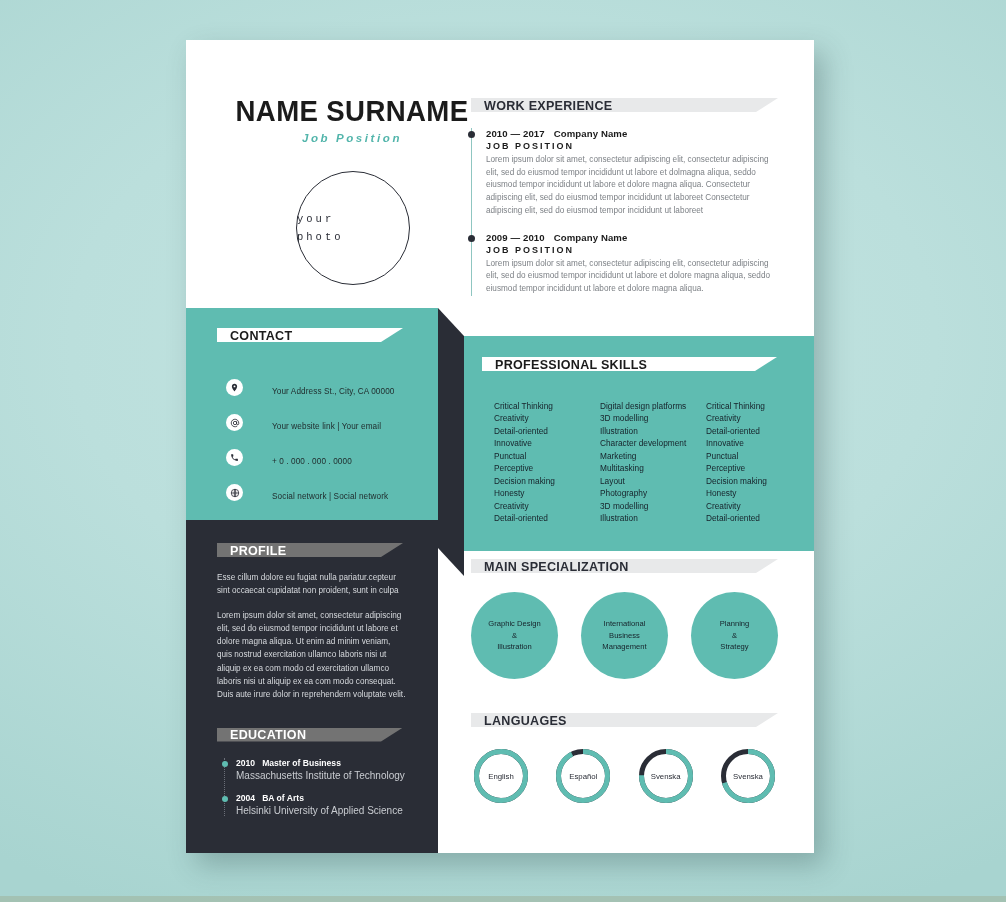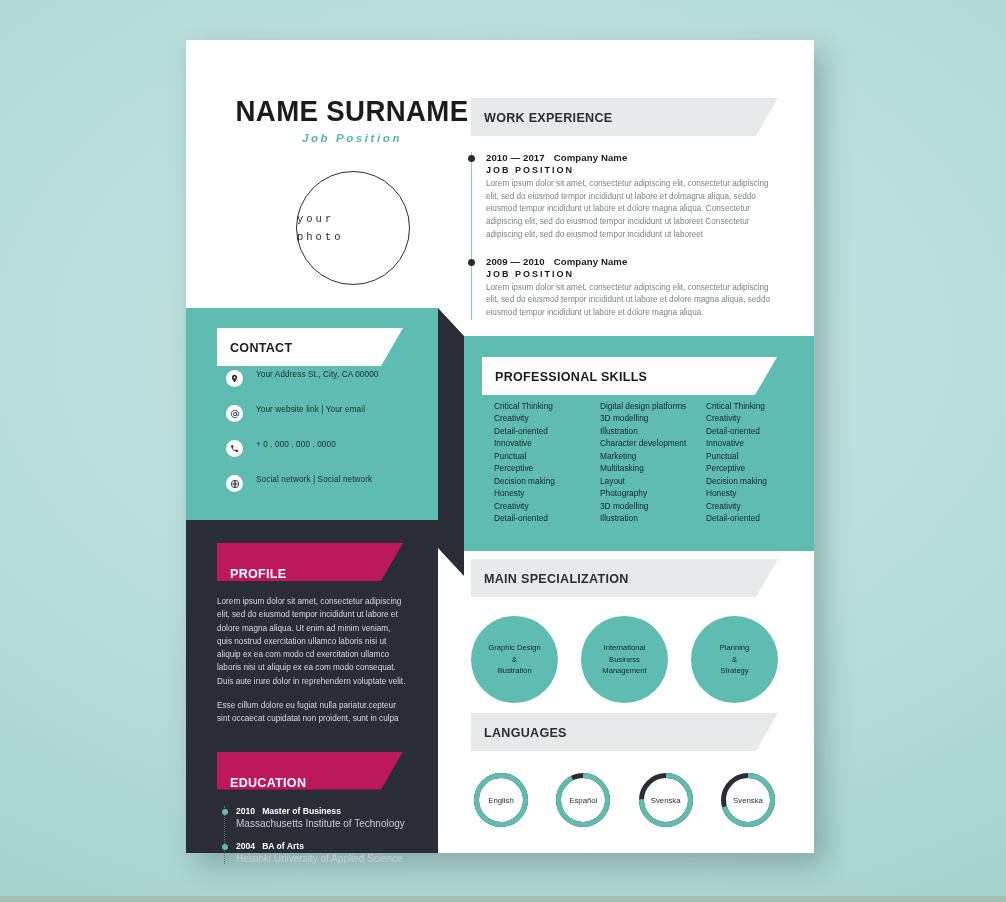--- a/index.html
+++ b/index.html
@@ -86,40 +86,40 @@
   .photo-circle span {
     font-family: "Liberation Mono", monospace;
     font-size: 10.5px;
     letter-spacing: 3px;
     color: #2a2d36;
   }
 
   
   .ribbon {
     position: relative;
-    height: 38px;
+    height: 14px;
     display: flex;
     align-items: center;
     clip-path: polygon(0 0, 100% 0, calc(100% - 22px) 100%, 0 100%);
   }
   .ribbon .ribbon-title {
     font-family: "Liberation Sans Narrow", "Liberation Sans", sans-serif;
     font-size: 13.5px;
     font-weight: 700;
     letter-spacing: .3px;
     padding-left: 14px;
     transform: scaleX(.93);
     transform-origin: left center;
     white-space: nowrap;
   }
   .ribbon.grey   { background: #e8e9ea; }
   .ribbon.grey   .ribbon-title { color: #2a2d36; }
   .ribbon.white  { background: #ffffff; }
   .ribbon.white  .ribbon-title { color: #1b1b1b; }
-  .ribbon.teal   { background: #be185d; align-items: flex-end; }
+  .ribbon.teal   { background: #737373; }
   .ribbon.teal   .ribbon-title { color: #ffffff; }
 
   
   .work-block {
     position: absolute;
     left: 285px; top: 58px;
     width: 307px;
   }
   .work-list {
     position: relative;
@@ -169,23 +169,24 @@
     left: 31px; top: 20px;
     width: 186px;
   }
   .contact-rows {
     position: absolute;
     left: 40px; top: 62px;
     width: 200px;
   }
   .contact-row {
     display: flex;
-    align-items: flex-start;
+    align-items: flex-end;
     height: 26px;
     margin-bottom: 9px;
+    gap: 16px;
   }
   .contact-ico {
     flex: 0 0 auto;
     width: 17px; height: 17px;
     border-radius: 50%;
     background: #ffffff;
     display: flex;
     align-items: center;
     justify-content: center;
     margin-right: 13px;
@@ -422,22 +423,22 @@
     </div>
 
     <div class="fold"></div>
 
     <div class="dark-panel">
 
       <div class="ribbon teal profile-ribbon">
         <span class="ribbon-title">PROFILE</span>
       </div>
       <div class="profile-text">
+        <p>Esse cillum dolore eu fugiat nulla pariatur.cepteur sint occaecat cupidatat non proident, sunt in culpa</p>
         <p>Lorem ipsum dolor sit amet, consectetur adipiscing elit, sed do eiusmod tempor incididunt ut labore et dolore magna aliqua. Ut enim ad minim veniam, quis nostrud exercitation ullamco laboris nisi ut aliquip ex ea com modo cd exercitation ullamco laboris nisi ut aliquip ex ea com modo consequat. Duis aute irure dolor in reprehendern voluptate velit.</p>
-        <p>Esse cillum dolore eu fugiat nulla pariatur.cepteur sint occaecat cupidatat non proident, sunt in culpa</p>
       </div>
 
       <div class="ribbon teal edu-ribbon">
         <span class="ribbon-title">EDUCATION</span>
       </div>
       <div class="edu-list">
         <div class="edu-item">
           <span class="edu-dot"></span>
           <div class="edu-head">
             <span class="yr">2010</span><span>Master of Business</span>

